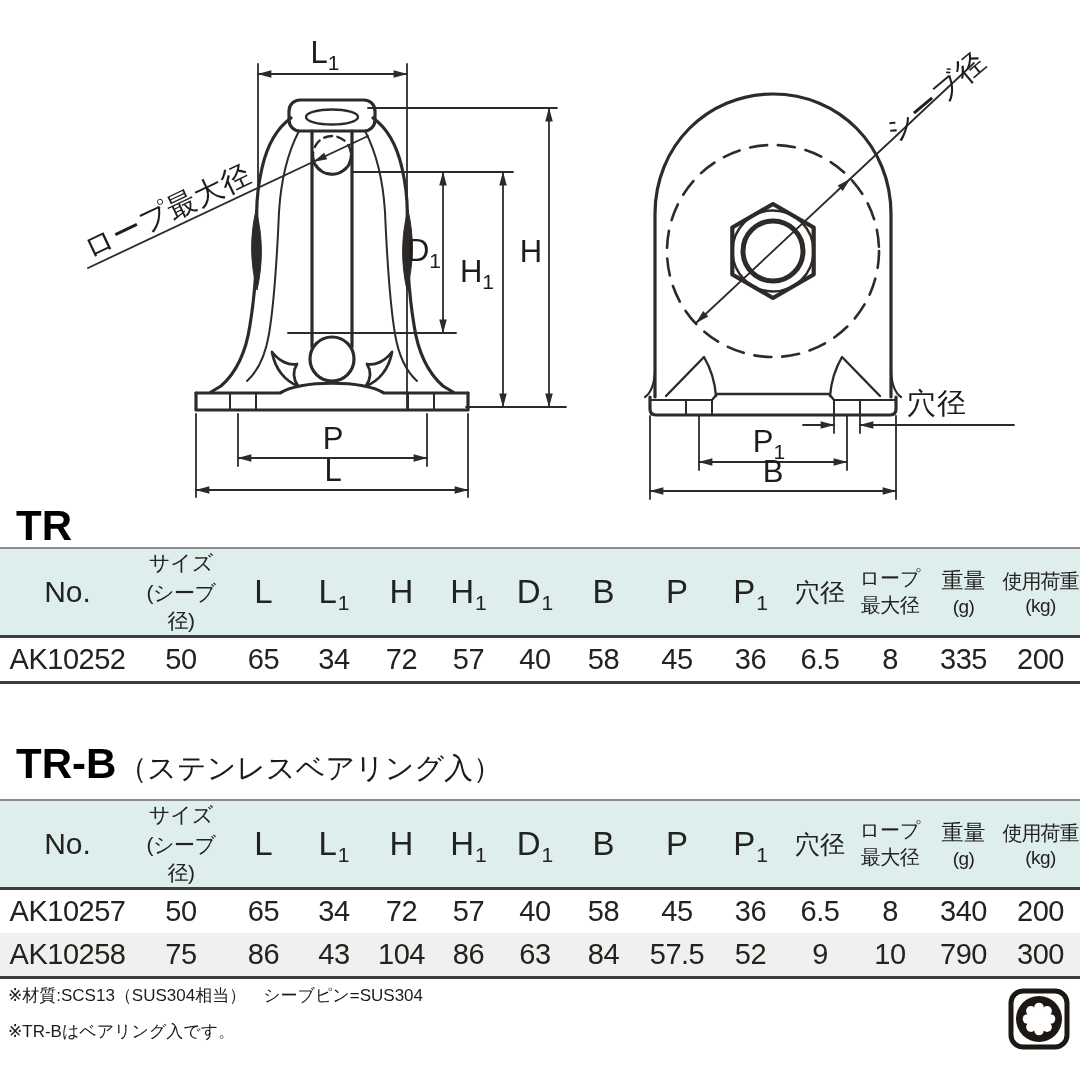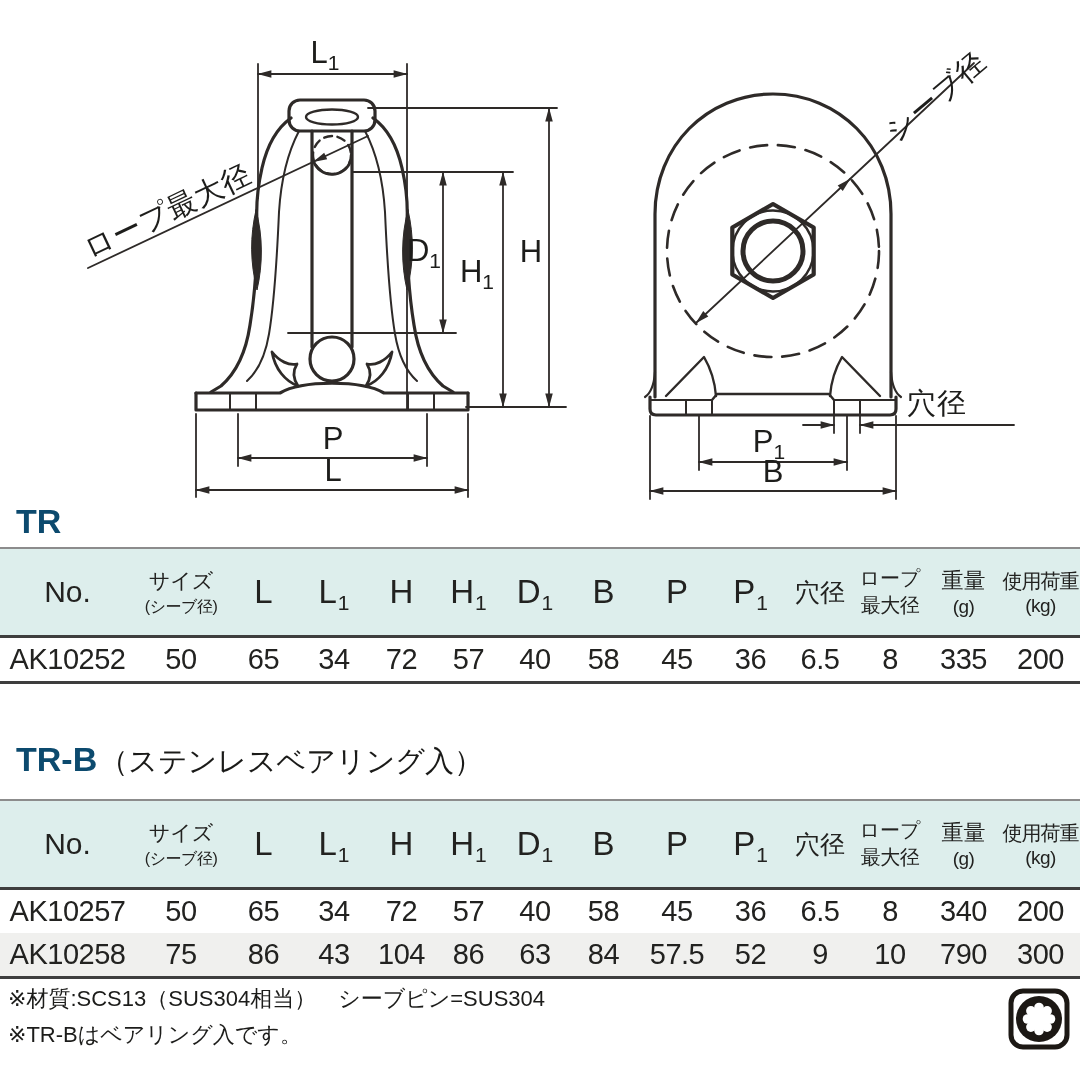--- a/index.html
+++ b/index.html
@@ -11,46 +11,46 @@
   
   #drawing{left:0;top:0;width:1080px;height:505px;}
   #drawing text{fill:#1d1d1b;font-family:"Liberation Sans","DejaVu Sans",sans-serif;}
   .dim-t{font-size:31px;}
   .dim-t .sub{font-size:21px;}
   .jp-t{font-size:29px;letter-spacing:1px;}
   
   .tbl-title{position:absolute;left:16px;white-space:nowrap;}
   #title-tr{top:502px;}
   #title-trb{top:740px;}
-  .t-main{font-size:34px;font-weight:bold;color:#0c4a6e;}
+  .t-main{font-size:42px;font-weight:bold;color:#000000;}
   .t-sub{font-size:29px;font-weight:normal;color:#1a1a18;margin-left:2px;}
   
   table.spec{position:absolute;left:0;width:1080px;border-collapse:collapse;table-layout:fixed;
              border-top:2px solid #8c8c8c;padding-left:12px;}
   #table-0{top:547px;}
   #table-1{top:799px;}
   thead tr{background:#ddeeec;border-bottom:3px solid #3e3e3e;}
   th{height:86px;vertical-align:middle;text-align:center;font-weight:normal;padding:0;color:#222220;}
   .h-main{font-size:33px;}
   .h-sub{font-size:21px;display:inline-block;transform:translateY(7px);margin-left:1px;}
-  .h-note{display:block;font-size:16px;margin-top:2px;letter-spacing:-0.5px;}
+  .h-note{display:block;font-size:21px;margin-top:2px;letter-spacing:-0.5px;}
   th.c1 .h-main{font-size:30px;}
   th.c2 .h-main{display:block;font-size:21px;}
   th.c11 .h-main{font-size:25px;}
   th.c12 .h-main{display:block;font-size:20px;}
   th.c12 .h-note{font-size:20px;margin-top:0;}
   th.c13 .h-main{display:block;font-size:22px;text-align:center;}
   th.c13 .h-note{font-size:19px;margin-top:0;}
   th.c14 .h-main{display:block;font-size:20px;letter-spacing:-1px;}
   th.c14 .h-note{font-size:19px;margin-top:0;}
   tbody td{height:43px;padding:0;text-align:center;font-size:29px;color:#222220;letter-spacing:-0.5px;}
   tbody tr:nth-child(even){background:#f0f0ee;}
   tbody tr:last-child{border-bottom:3px solid #3e3e3e;}
   
-  .note{position:absolute;left:8px;font-size:22px;color:#1c1c1a;white-space:pre;}
+  .note{position:absolute;left:8px;font-size:17px;color:#1c1c1a;white-space:pre;}
   #note-0{top:984px;}
   #note-1{top:1020px;}
   
   #bearing{left:1008px;top:988px;width:62px;height:62px;}
 </style>
 </head>
 <body>
 
 <svg id="drawing" class="abs" viewBox="0 0 1080 505">
   <defs>

